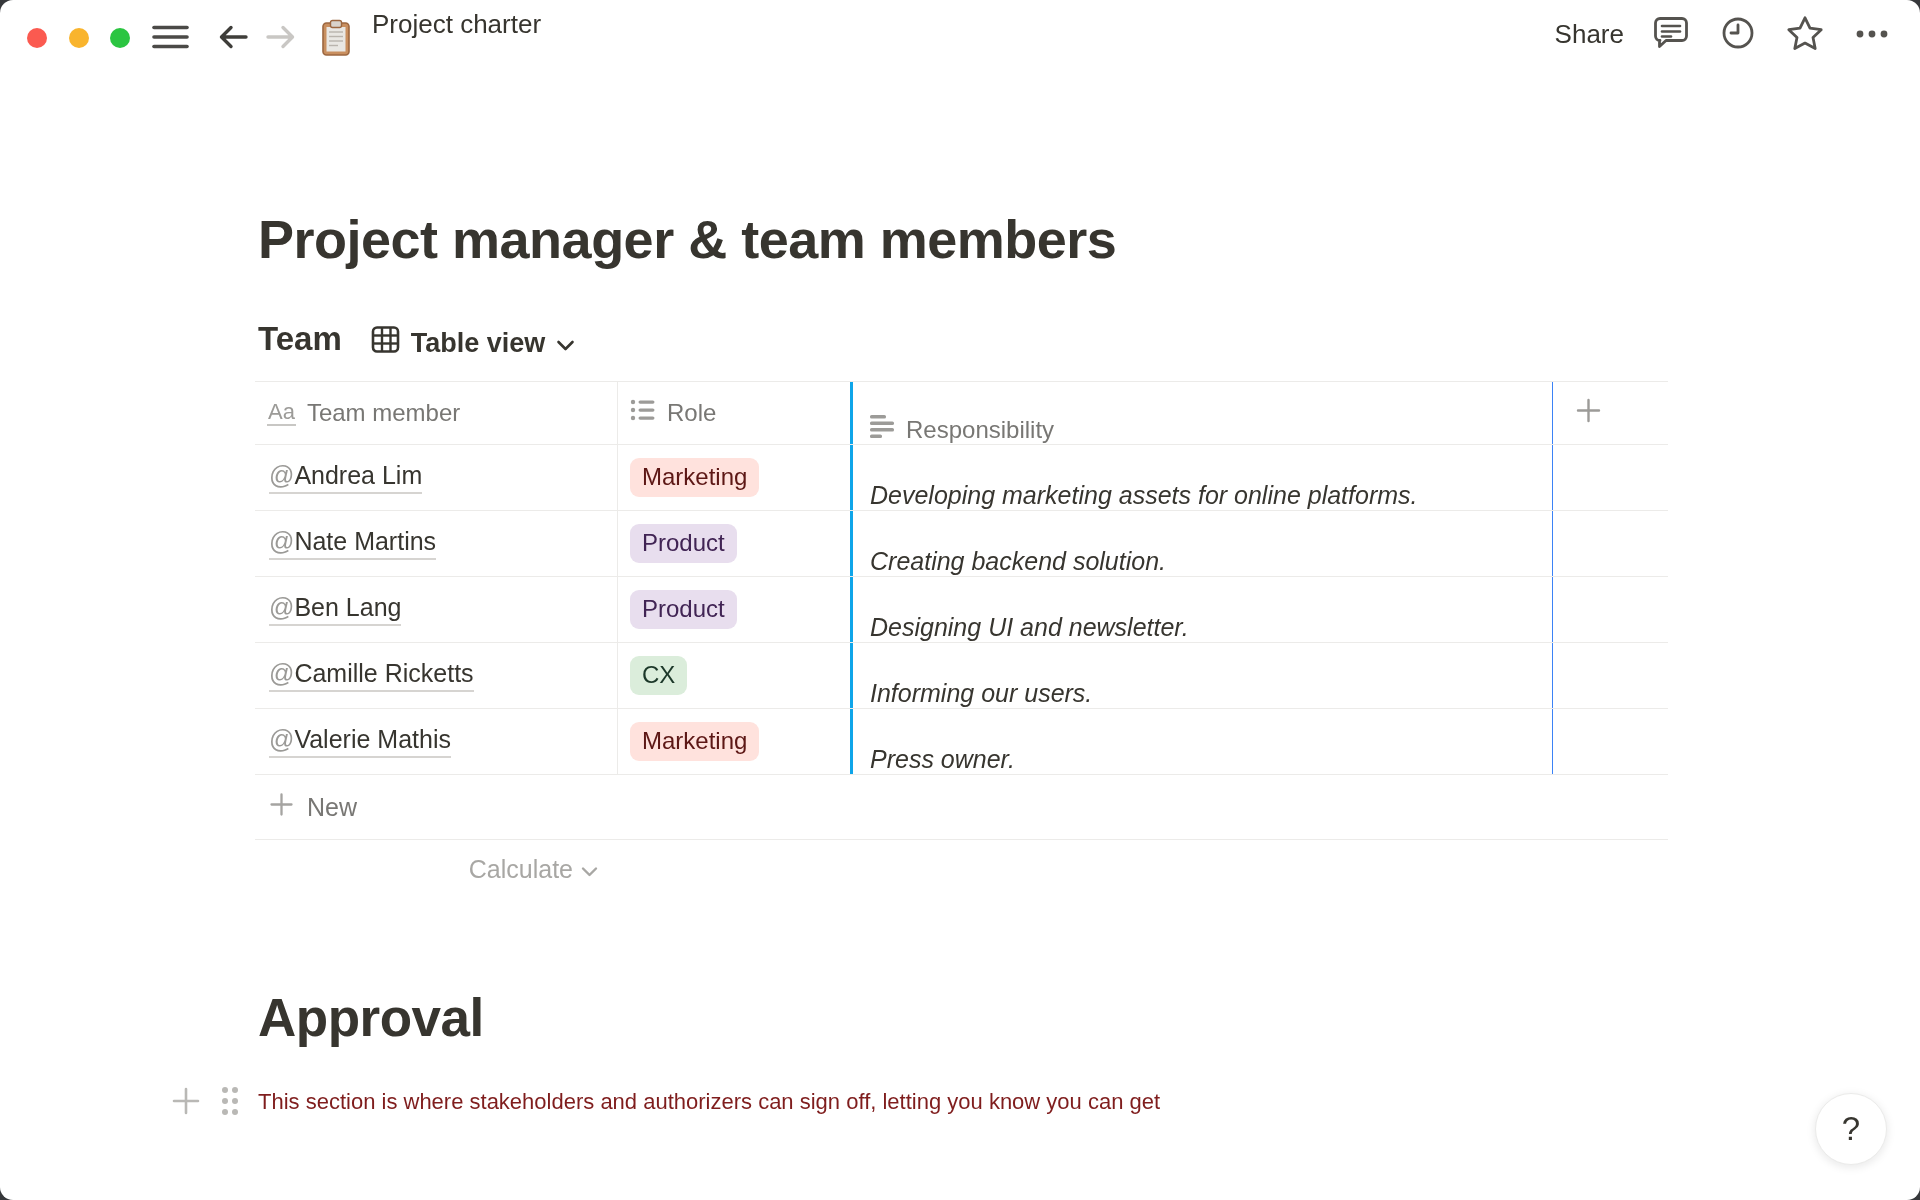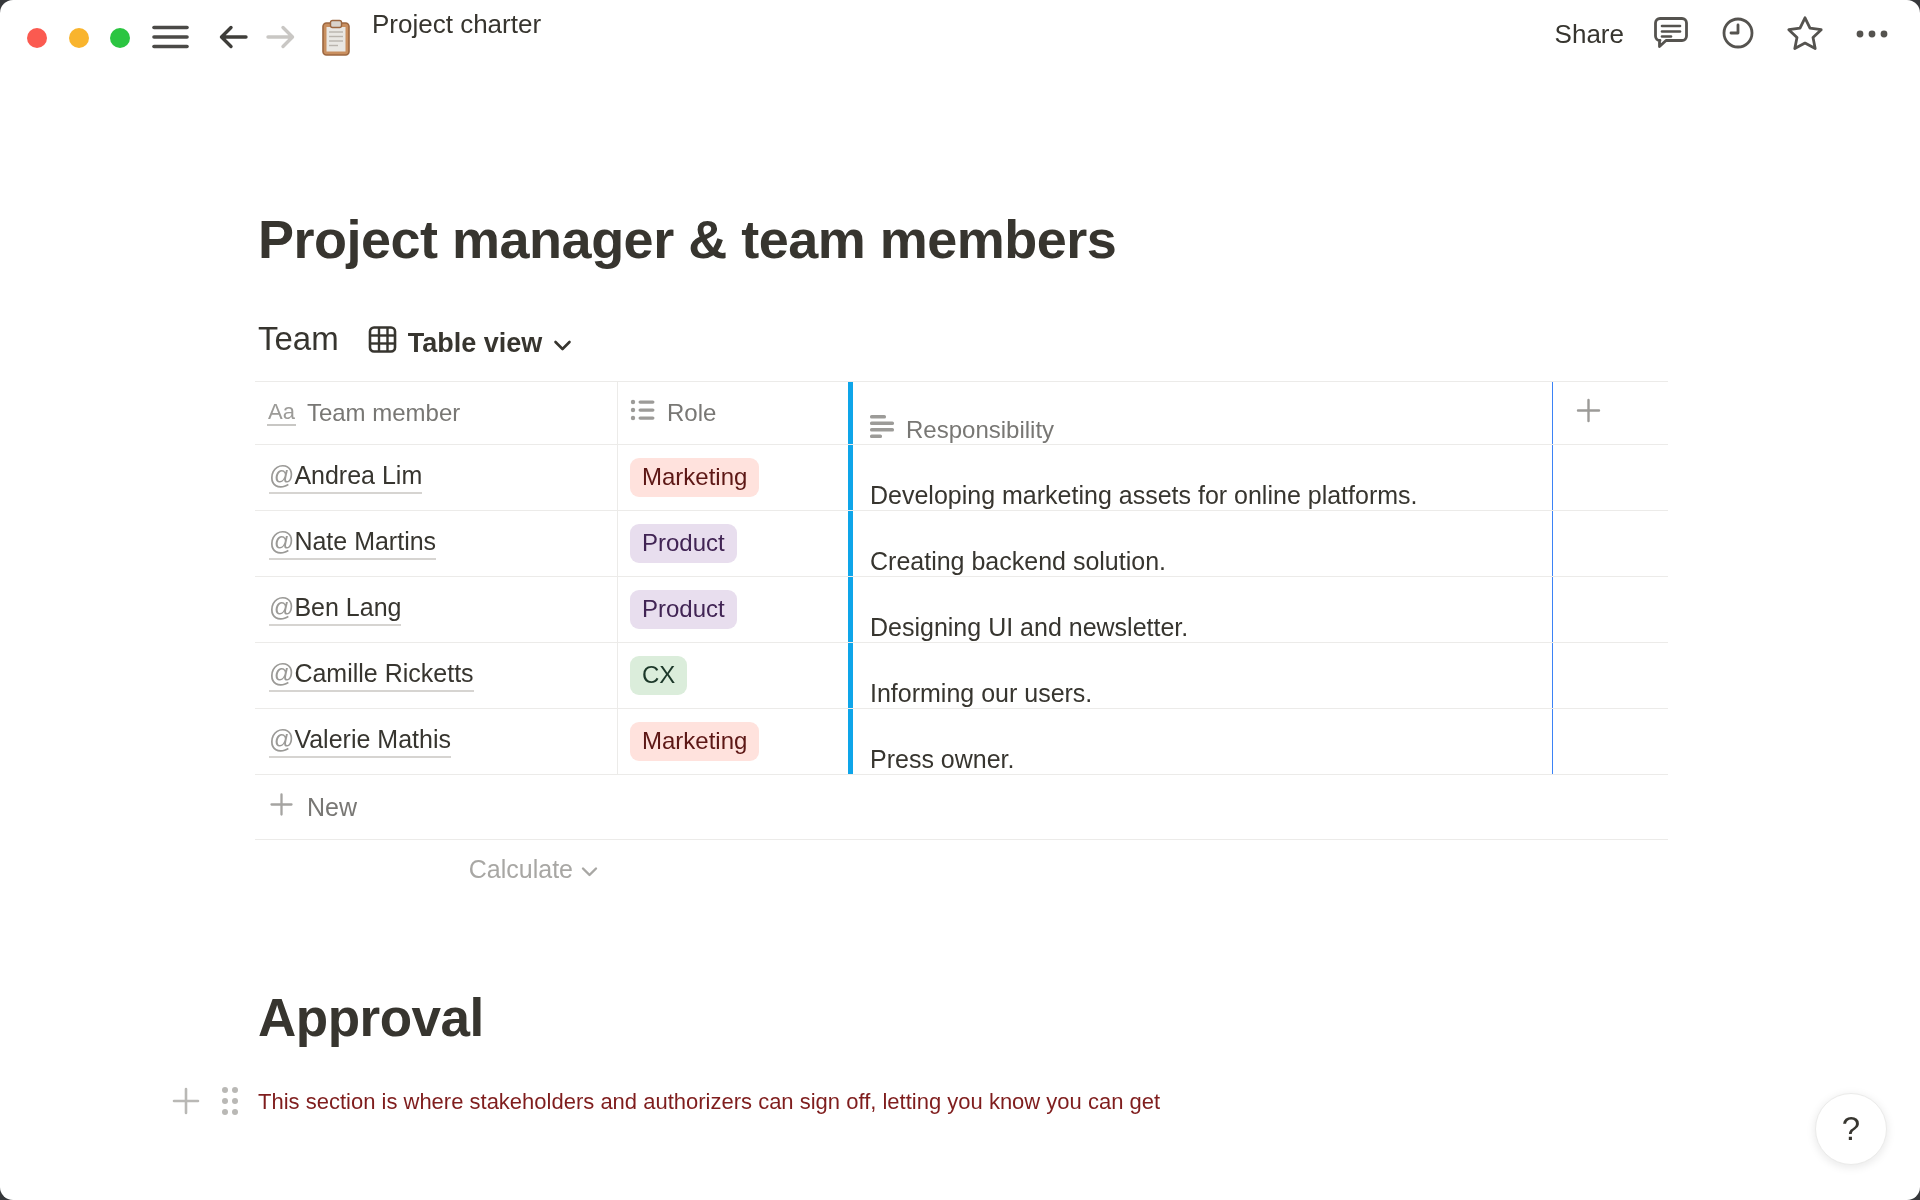--- a/index.html
+++ b/index.html
@@ -33,40 +33,40 @@
   .tb-right { position:absolute; right:28px; top:16px; height:36px; display:flex; align-items:center; gap:27px; }
   .share-btn { font-size:26px; color:#37352F; font-weight:400; background:none; border:none; font-family:inherit; }
   .tb-icon { width:40px; height:36px; display:flex; align-items:center; justify-content:center; background:none; border:none; }
 
   
   .page-title {
     position:absolute; left:258px; top:206px;
     font-size:54px; font-weight:700; letter-spacing:-0.5px; line-height:66px; color:#37352F;
   }
   .team-row { position:absolute; left:258px; top:316px; height:46px; display:flex; align-items:center; }
-  .team-heading { font-size:33px; font-weight:400; color:#37352F; margin-right:29px;text-align:center; }
+  .team-heading { font-size:33px; font-weight:700; color:#37352F; margin-right:29px;text-align:center; }
   .view-btn { display:flex; align-items:center; gap:11px; background:none; border:none; font-family:inherit;
               font-size:27px; font-weight:600; color:#37352F;margin-top:8px; }
 
   
   .db-table { position:absolute; left:255px; top:381px; width:1413px; font-size:25px; }
   .thead { display:flex; height:64px; border-top:1px solid #ECEBE9; border-bottom:1px solid #ECEBE9; color:#787774; }
   .hc { display:flex; align-items:center; gap:11px; font-size:24px; }
   .trow { display:flex; height:66px; border-bottom:1px solid #ECEBE9; align-items:stretch; }
   .c1 { width:363px; padding:0 14px; border-right:1px solid #ECEBE9; display:flex; align-items:center; }
-  .c2 { width:235px; padding:0 12px; border-right:5px solid #0ea5e9; display:flex; align-items:center; }
+  .c2 { width:235px; padding:0 12px; border-right:3px solid #0ea5e9; display:flex; align-items:center; }
   .c3 { width:700px; padding:0 17px; border-right:1px solid #3b82f6; display:flex; align-items:flex-end; }
   .c4 { width:115px; padding:0 0 0 22px; display:flex; align-items:center; }
   .hc.c1 { padding:0 12px; }
   .aa-glyph { font-size:22px; font-weight:500; color:#9C9B98; border-bottom:2px solid #C8C7C4; line-height:1.05; padding:0 1px 1px 1px;text-align:center; }
   .mention { display:inline-block; border-bottom:2px solid #D6D4D1; padding-bottom:3px; font-weight:500; line-height:1.15; }
   .mention .at { color:#9B9A97; font-weight:400; }
   .mention .mname { color:#37352F; }
   .badge { display:inline-block; font-size:24px; line-height:1.2; padding:5px 12px; border-radius:9px; font-weight:400; }
-  .resp { color:#37352F; }
+  .resp { color:#37352F;font-style:italic; }
   .new-row { display:flex; align-items:center; gap:13px; height:65px; padding-left:14px;
              border-bottom:1px solid #ECEBE9; color:#787774; font-size:25px; width:100%; background:none; border-top:none; border-left:none; border-right:none; font-family:inherit; }
   .calc-row { width:363px; height:58px; display:flex; align-items:center; justify-content:flex-end; gap:8px;
               padding-right:20px; color:#A8A7A4; font-size:25px; background:none; border:none; font-family:inherit; }
 
   
   .approval-title { position:absolute; left:258px; top:986px; font-size:53px; font-weight:700; letter-spacing:-0.5px; line-height:64px; color:#37352F; }
   .block-plus  { position:absolute; left:170px; top:1086px; width:32px; height:32px; display:flex; align-items:center; justify-content:center; background:none; border:none; }
   .block-drag  { position:absolute; left:216px; top:1084px; width:28px; height:36px; display:flex; align-items:center; justify-content:center; background:none; border:none; }
   .para { position:absolute; left:258px; top:1078px; width:1390px; font-size:22px; line-height:48px; color:#7f1d1d; }

